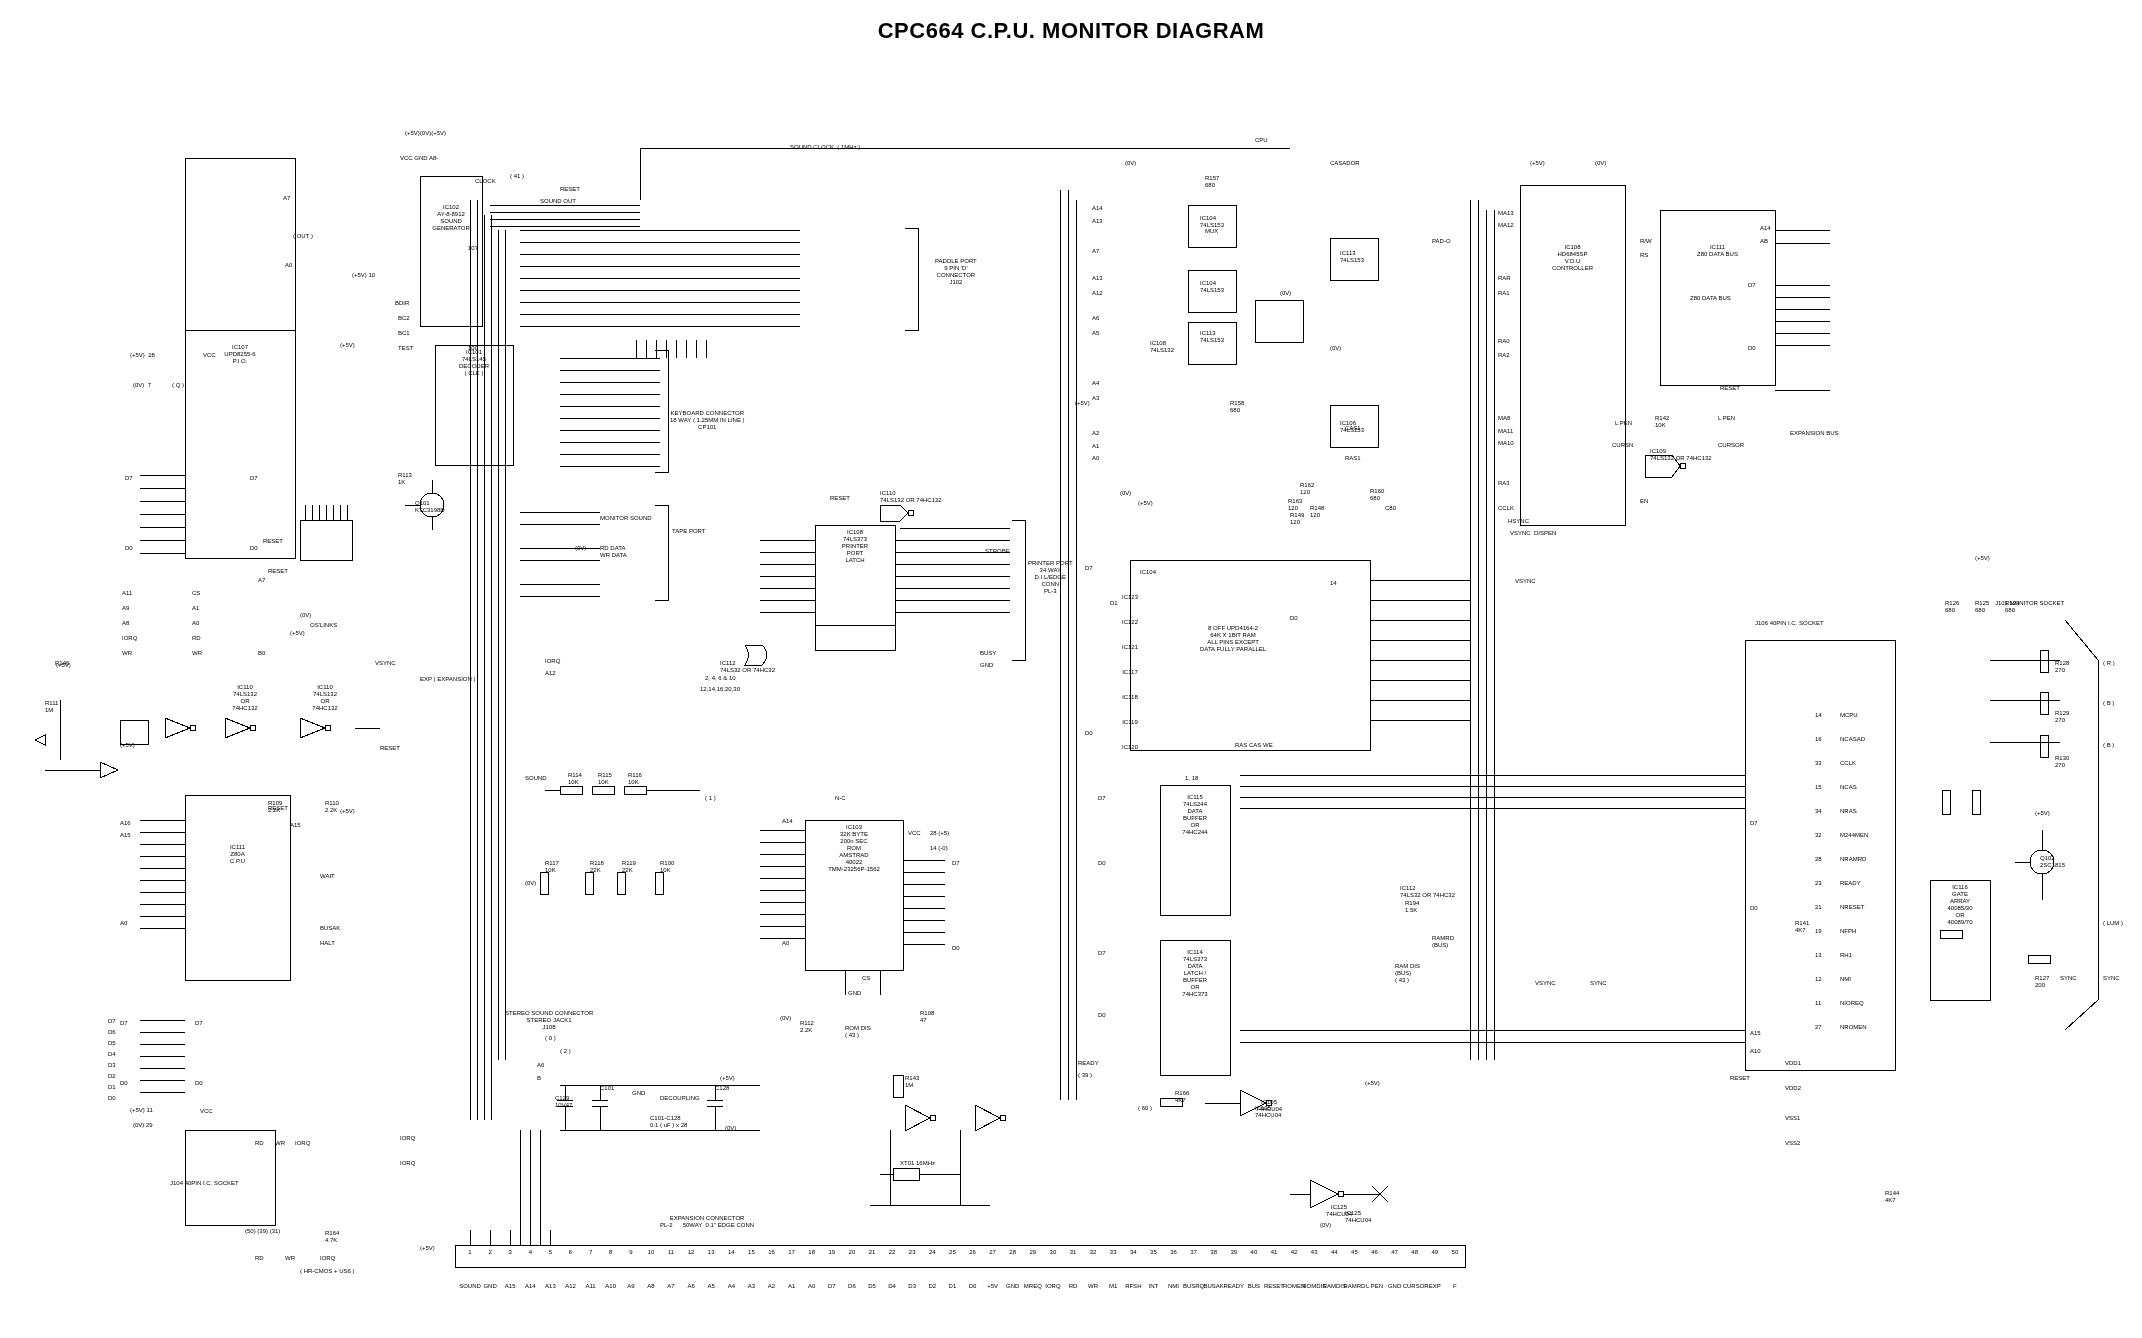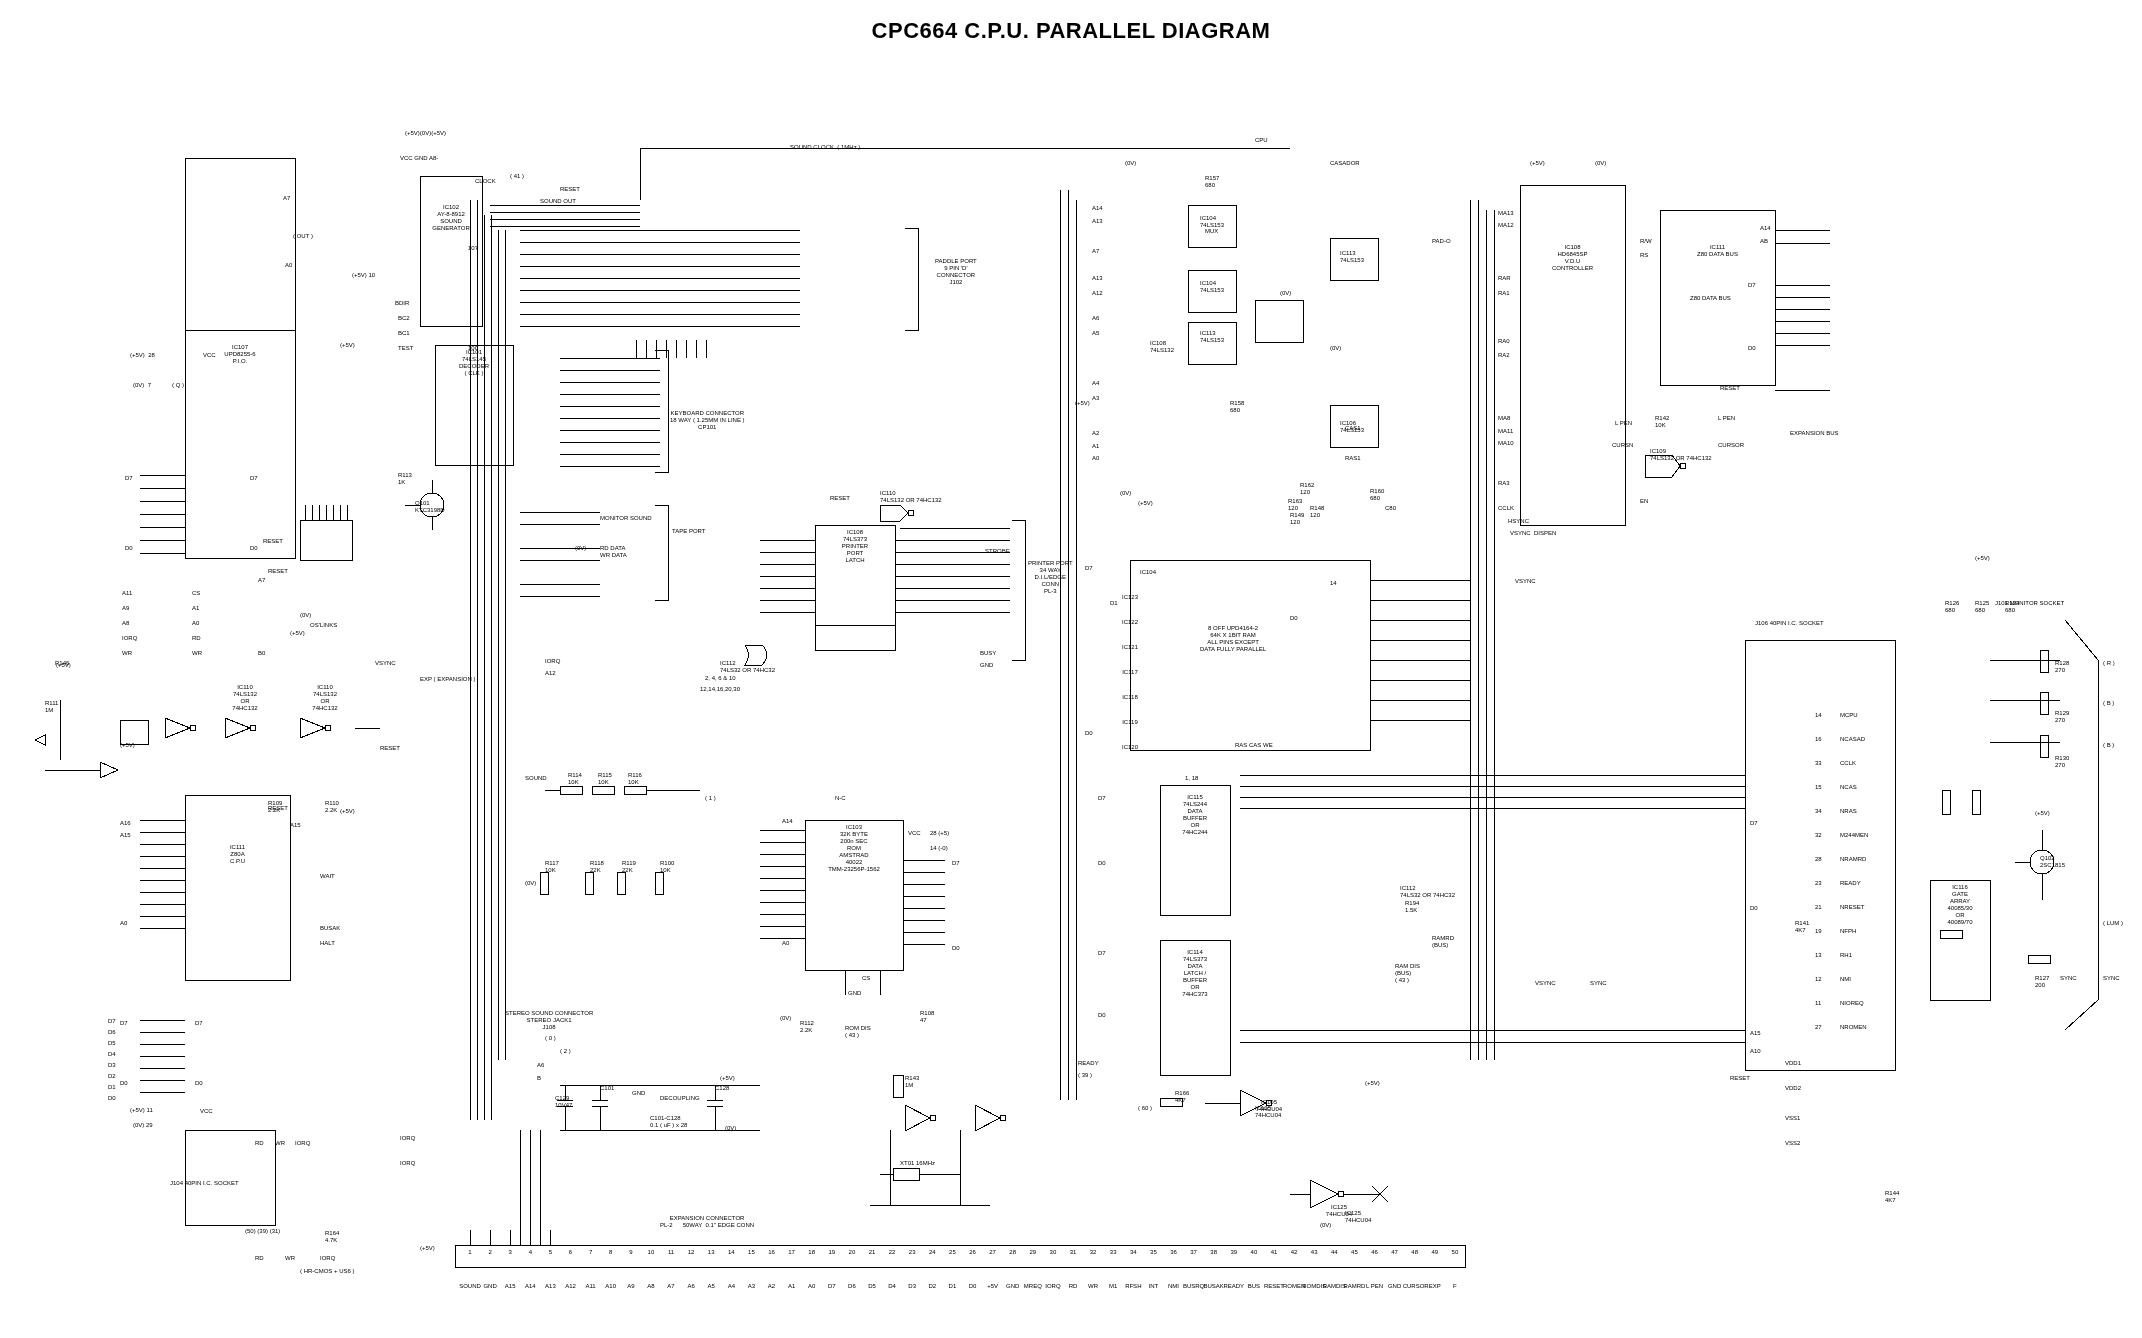--- a/index.html
+++ b/index.html
@@ -47,21 +47,21 @@
     width: 2142px;
     height: 1338px;
     pointer-events: none;
   }
 </style>
 </head>
 <body>
 
 <div id="sheet">
 
-  <div id="title">CPC664 C.P.U. PARALLEL DIAGRAM</div>
+  <div id="title">CPC664 C.P.U. MONITOR DIAGRAM</div>
 
   <svg class="overlay" viewBox="0 0 2142 1338">
     <g stroke="#000" stroke-width="1" fill="none" shape-rendering="crispEdges">
 
       <rect x="185" y="158" width="110" height="400"></rect>
       <rect x="420" y="176" width="62" height="150"></rect>
       <rect x="435" y="345" width="78" height="120"></rect>
       <rect x="185" y="795" width="105" height="185"></rect>
       <rect x="185" y="1130" width="90" height="95"></rect>
 

